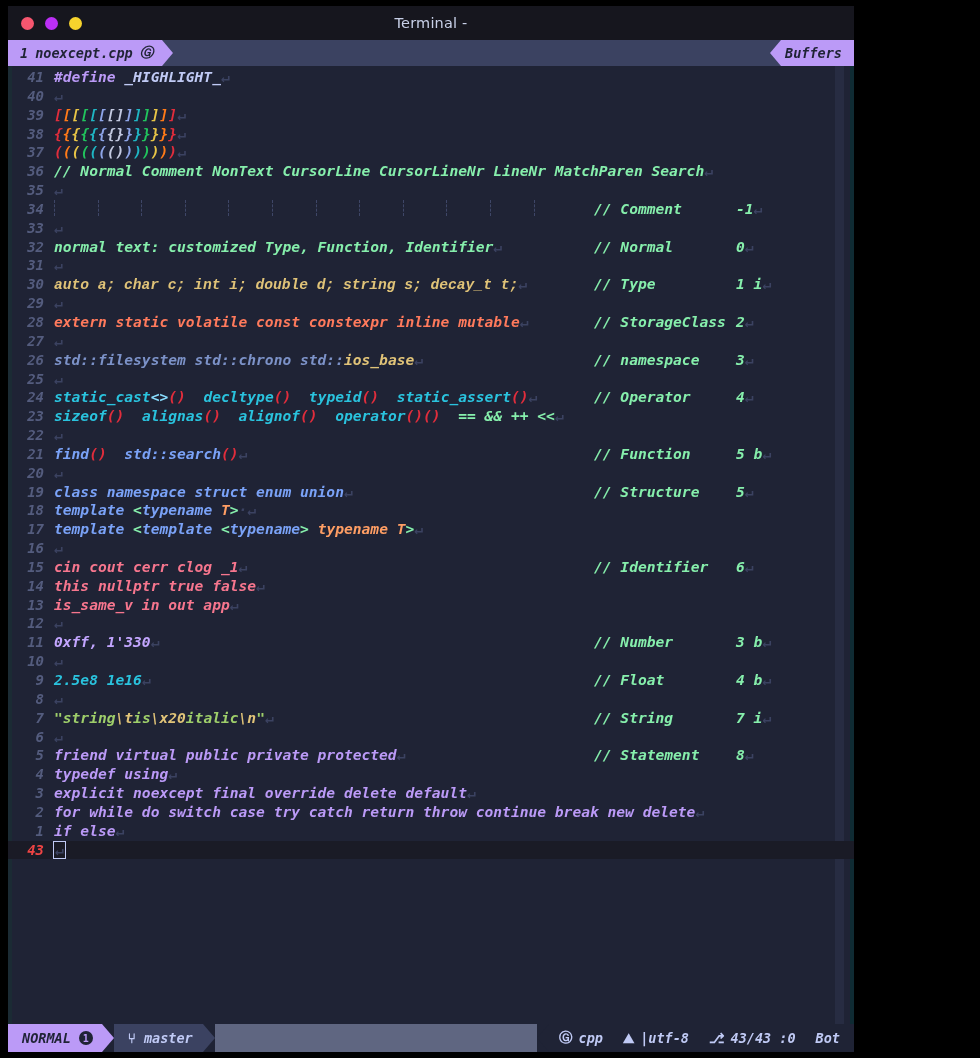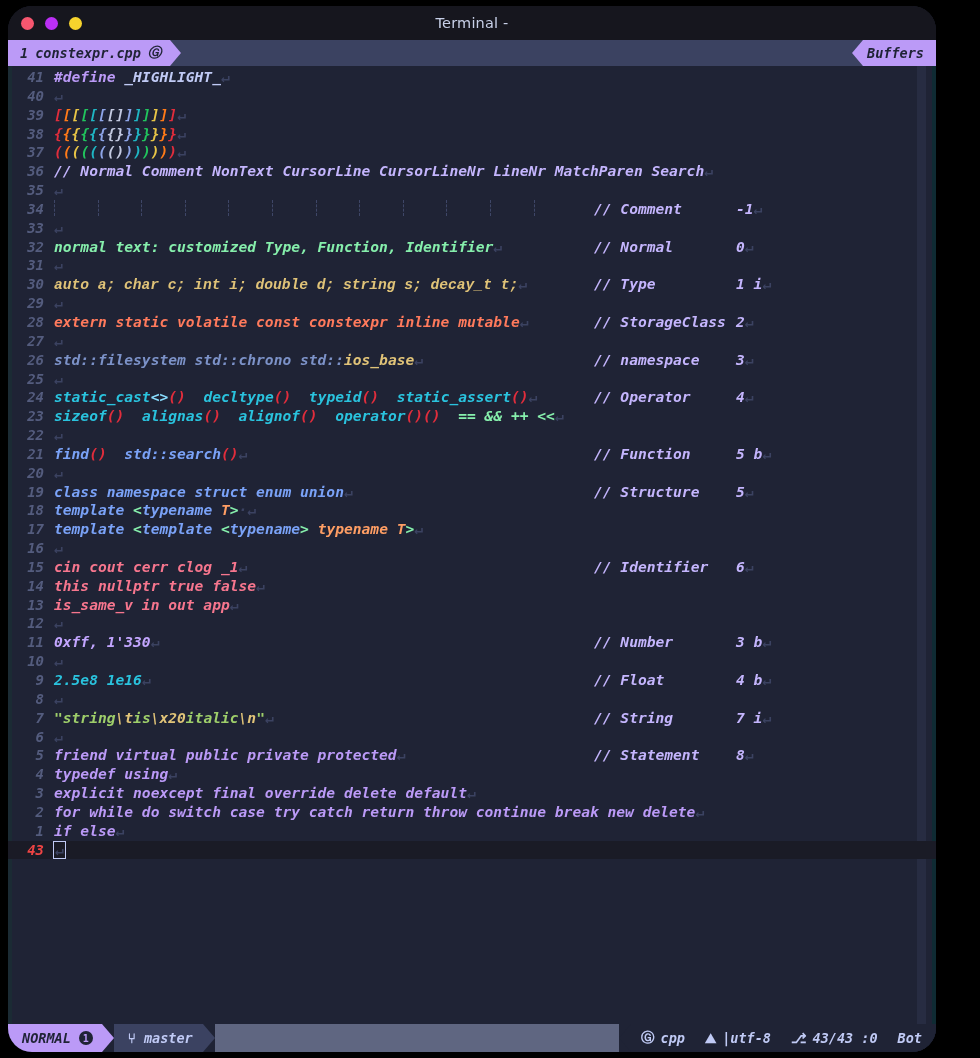--- a/index.html
+++ b/index.html
@@ -11,24 +11,23 @@
     font-family: "DejaVu Sans Mono", monospace;
   }
   #app {
     position: relative;
     width: 980px; height: 1058px;
     background: #000000;
   }
   .window {
     position: absolute;
     left: 8px; top: 6px;
-    width: 928px; height: 1046px;
+    width: 846px; height: 1046px;
     background: #1f2335;
     overflow: hidden;
-    border-radius: 24px;
   }
 
   
   .titlebar {
     position: relative;
     height: 34px;
     background: #16161e;
     display: flex; align-items: center;
   }
   .lights { display: flex; gap: 11px; padding-left: 13px; }
@@ -120,21 +119,21 @@
     color: #545c7e;
     font-style: italic; font-weight: bold;
     flex: 0 0 36px;
     font-size: 14px;
   }
   .row.cursorline .ln { color: #ef4444; }
   .code { padding-left: 10px; position: relative; }
   .eol { color: #3b4261; }
 
   
-  .c-comment   { color: #c4b5fd; }
+  .c-comment   { color: #86efac; }
   .c-normal    { color: #86efac; }
   .c-type      { color: #e0c378; font-family: Liberation Mono, monospace; }
   .c-storage2  { color: #ff7a5c; }
   .c-ns        { color: #7c92c8; text-align: right; }
   .c-nslast    { color: #e0c378; }
   .c-operator  { color: #2ac3de; }
   .c-paren-red { color: #e02d3c; }
   .c-func      { color: #7aa2f7; }
   .c-struct    { color: #7aa2f7; }
   .c-tmpl      { color: #7aa2f7; }
@@ -246,21 +245,21 @@
         <div class="light red"></div>
         <div class="light purple"></div>
         <div class="light yellow"></div>
       </div>
       <div class="title-text">Terminal -</div>
     </div>
 
     <div class="tabline">
       <div class="tab">
         <span>1</span>
-        <span>constexpr.cpp</span>
+        <span>noexcept.cpp</span>
         <span>Ⓖ</span>
       </div>
       <div class="tab-arrow"></div>
       <div class="tabline-spacer"></div>
       <div class="buffers-arrow"></div>
       <div class="buffers">Buffers</div>
     </div>
 
     <div class="editor">
       <div class="leftbar"></div>

